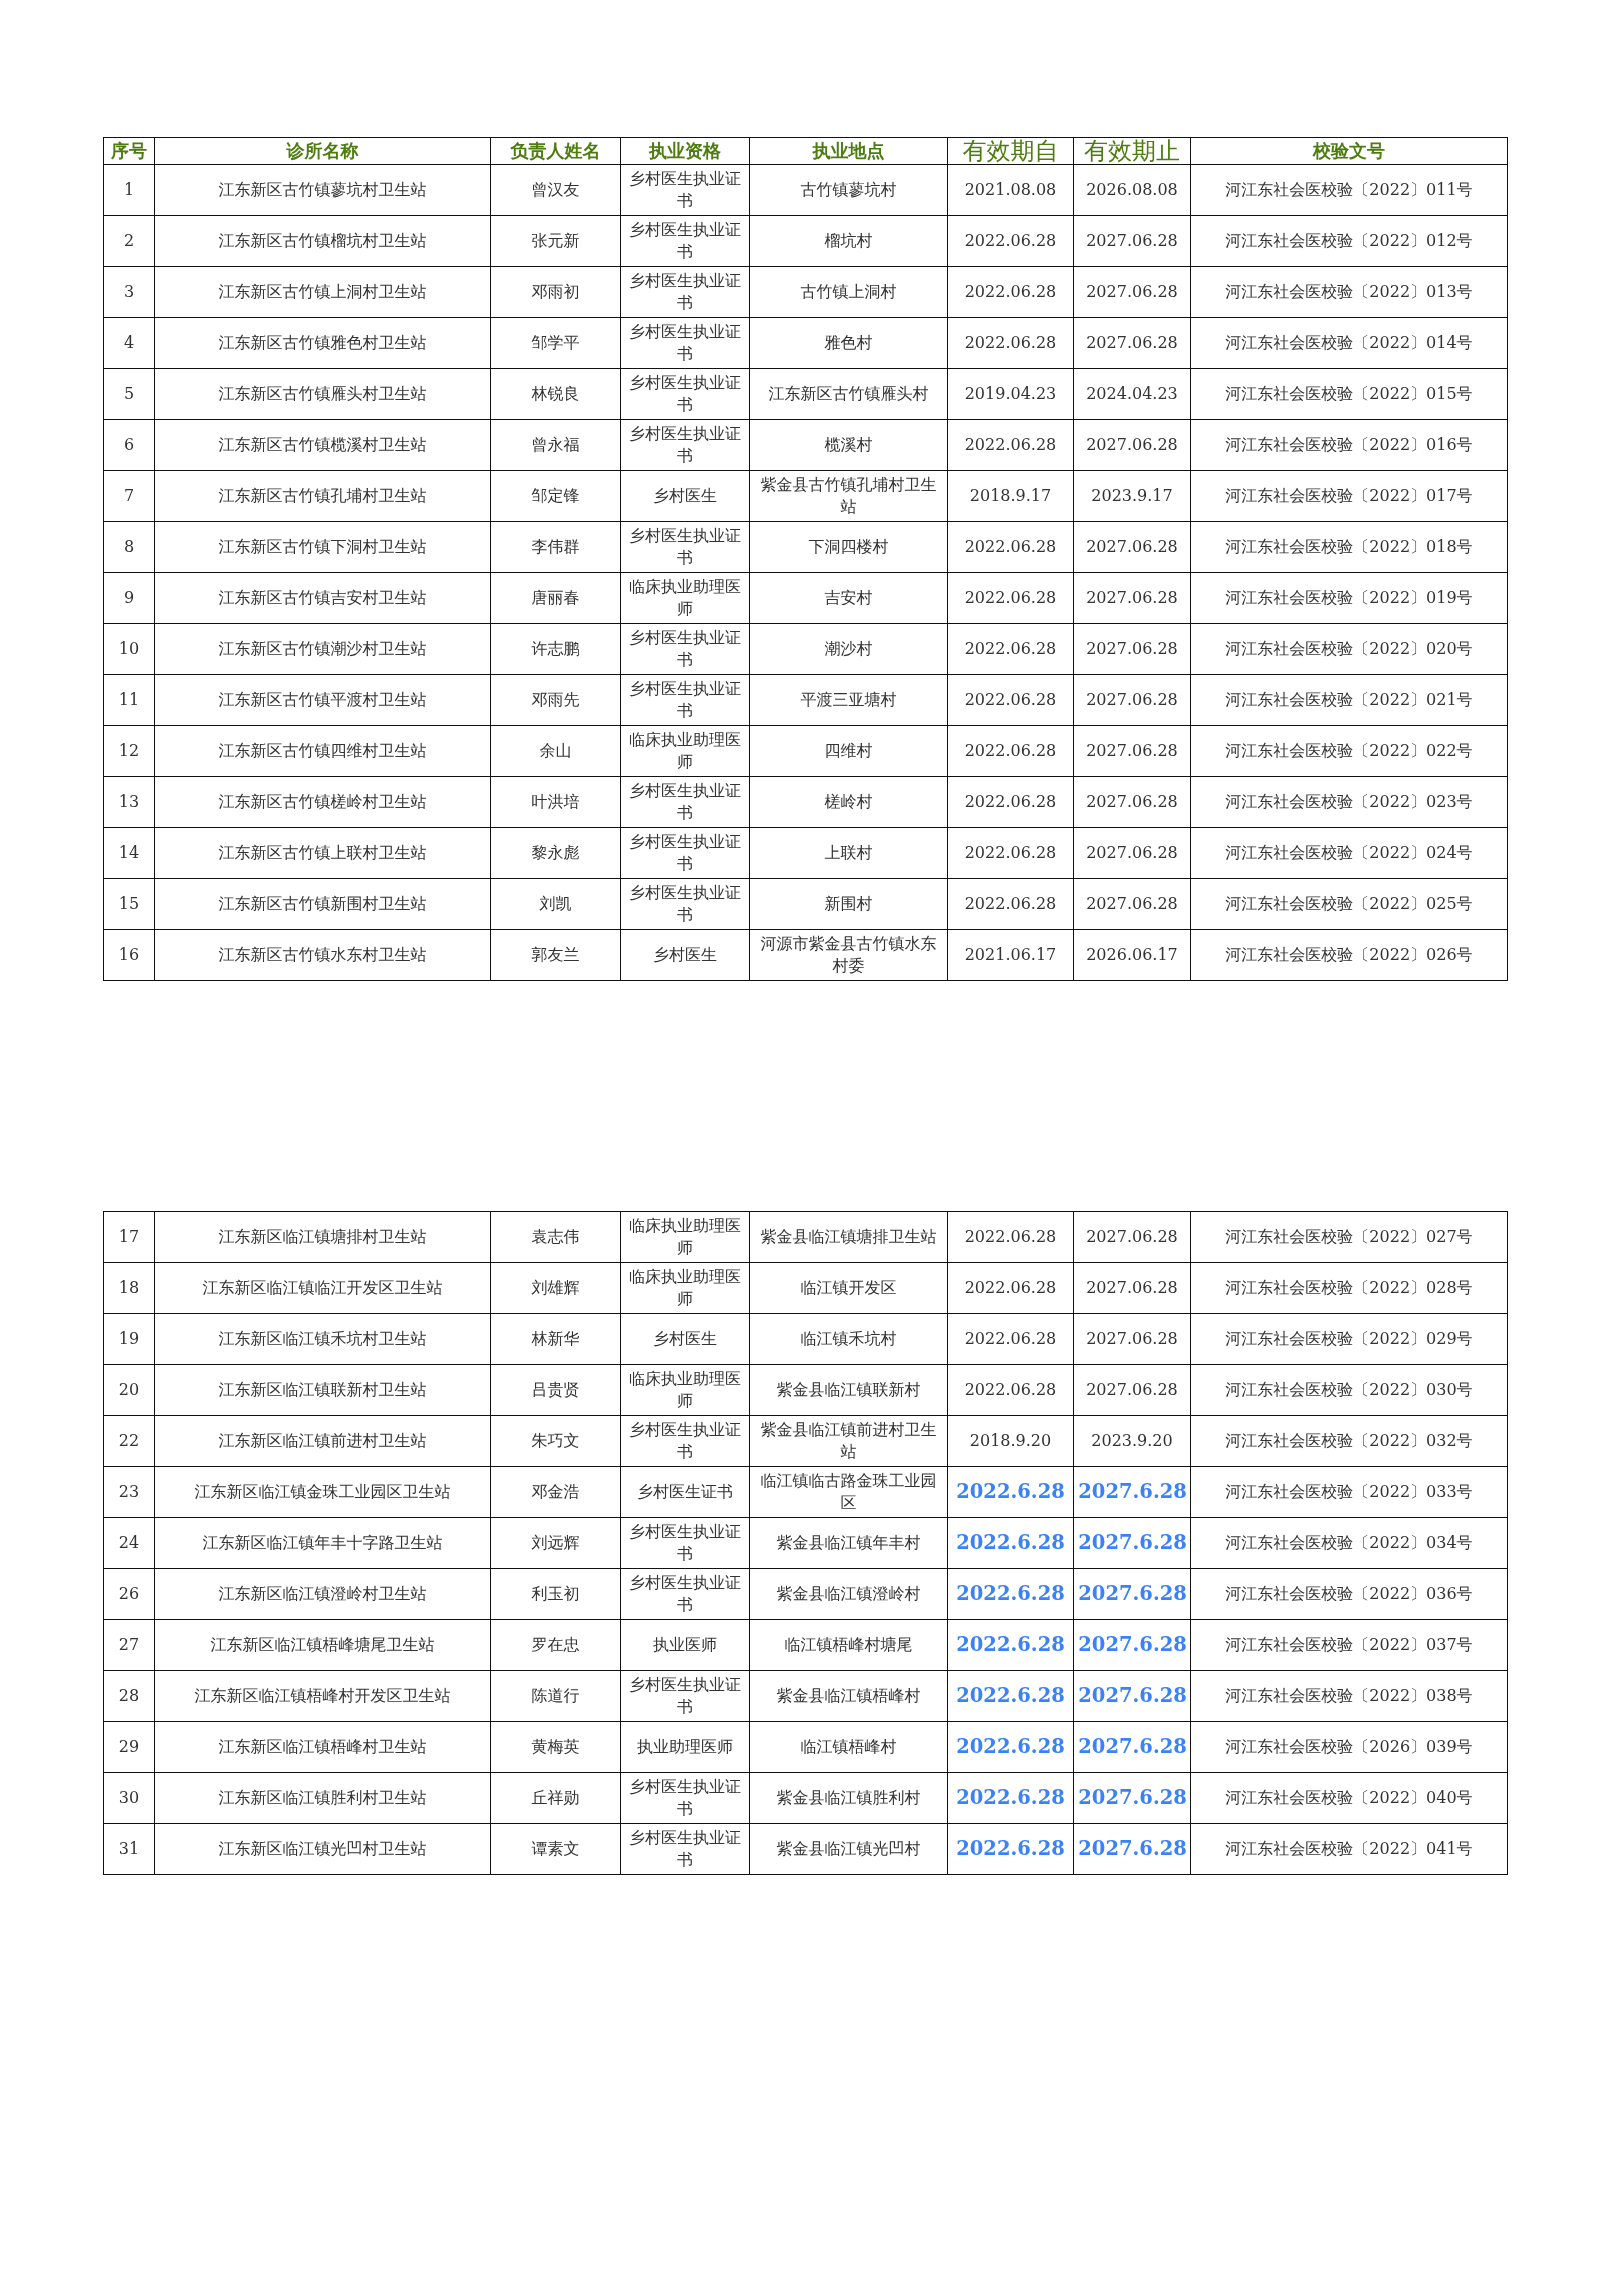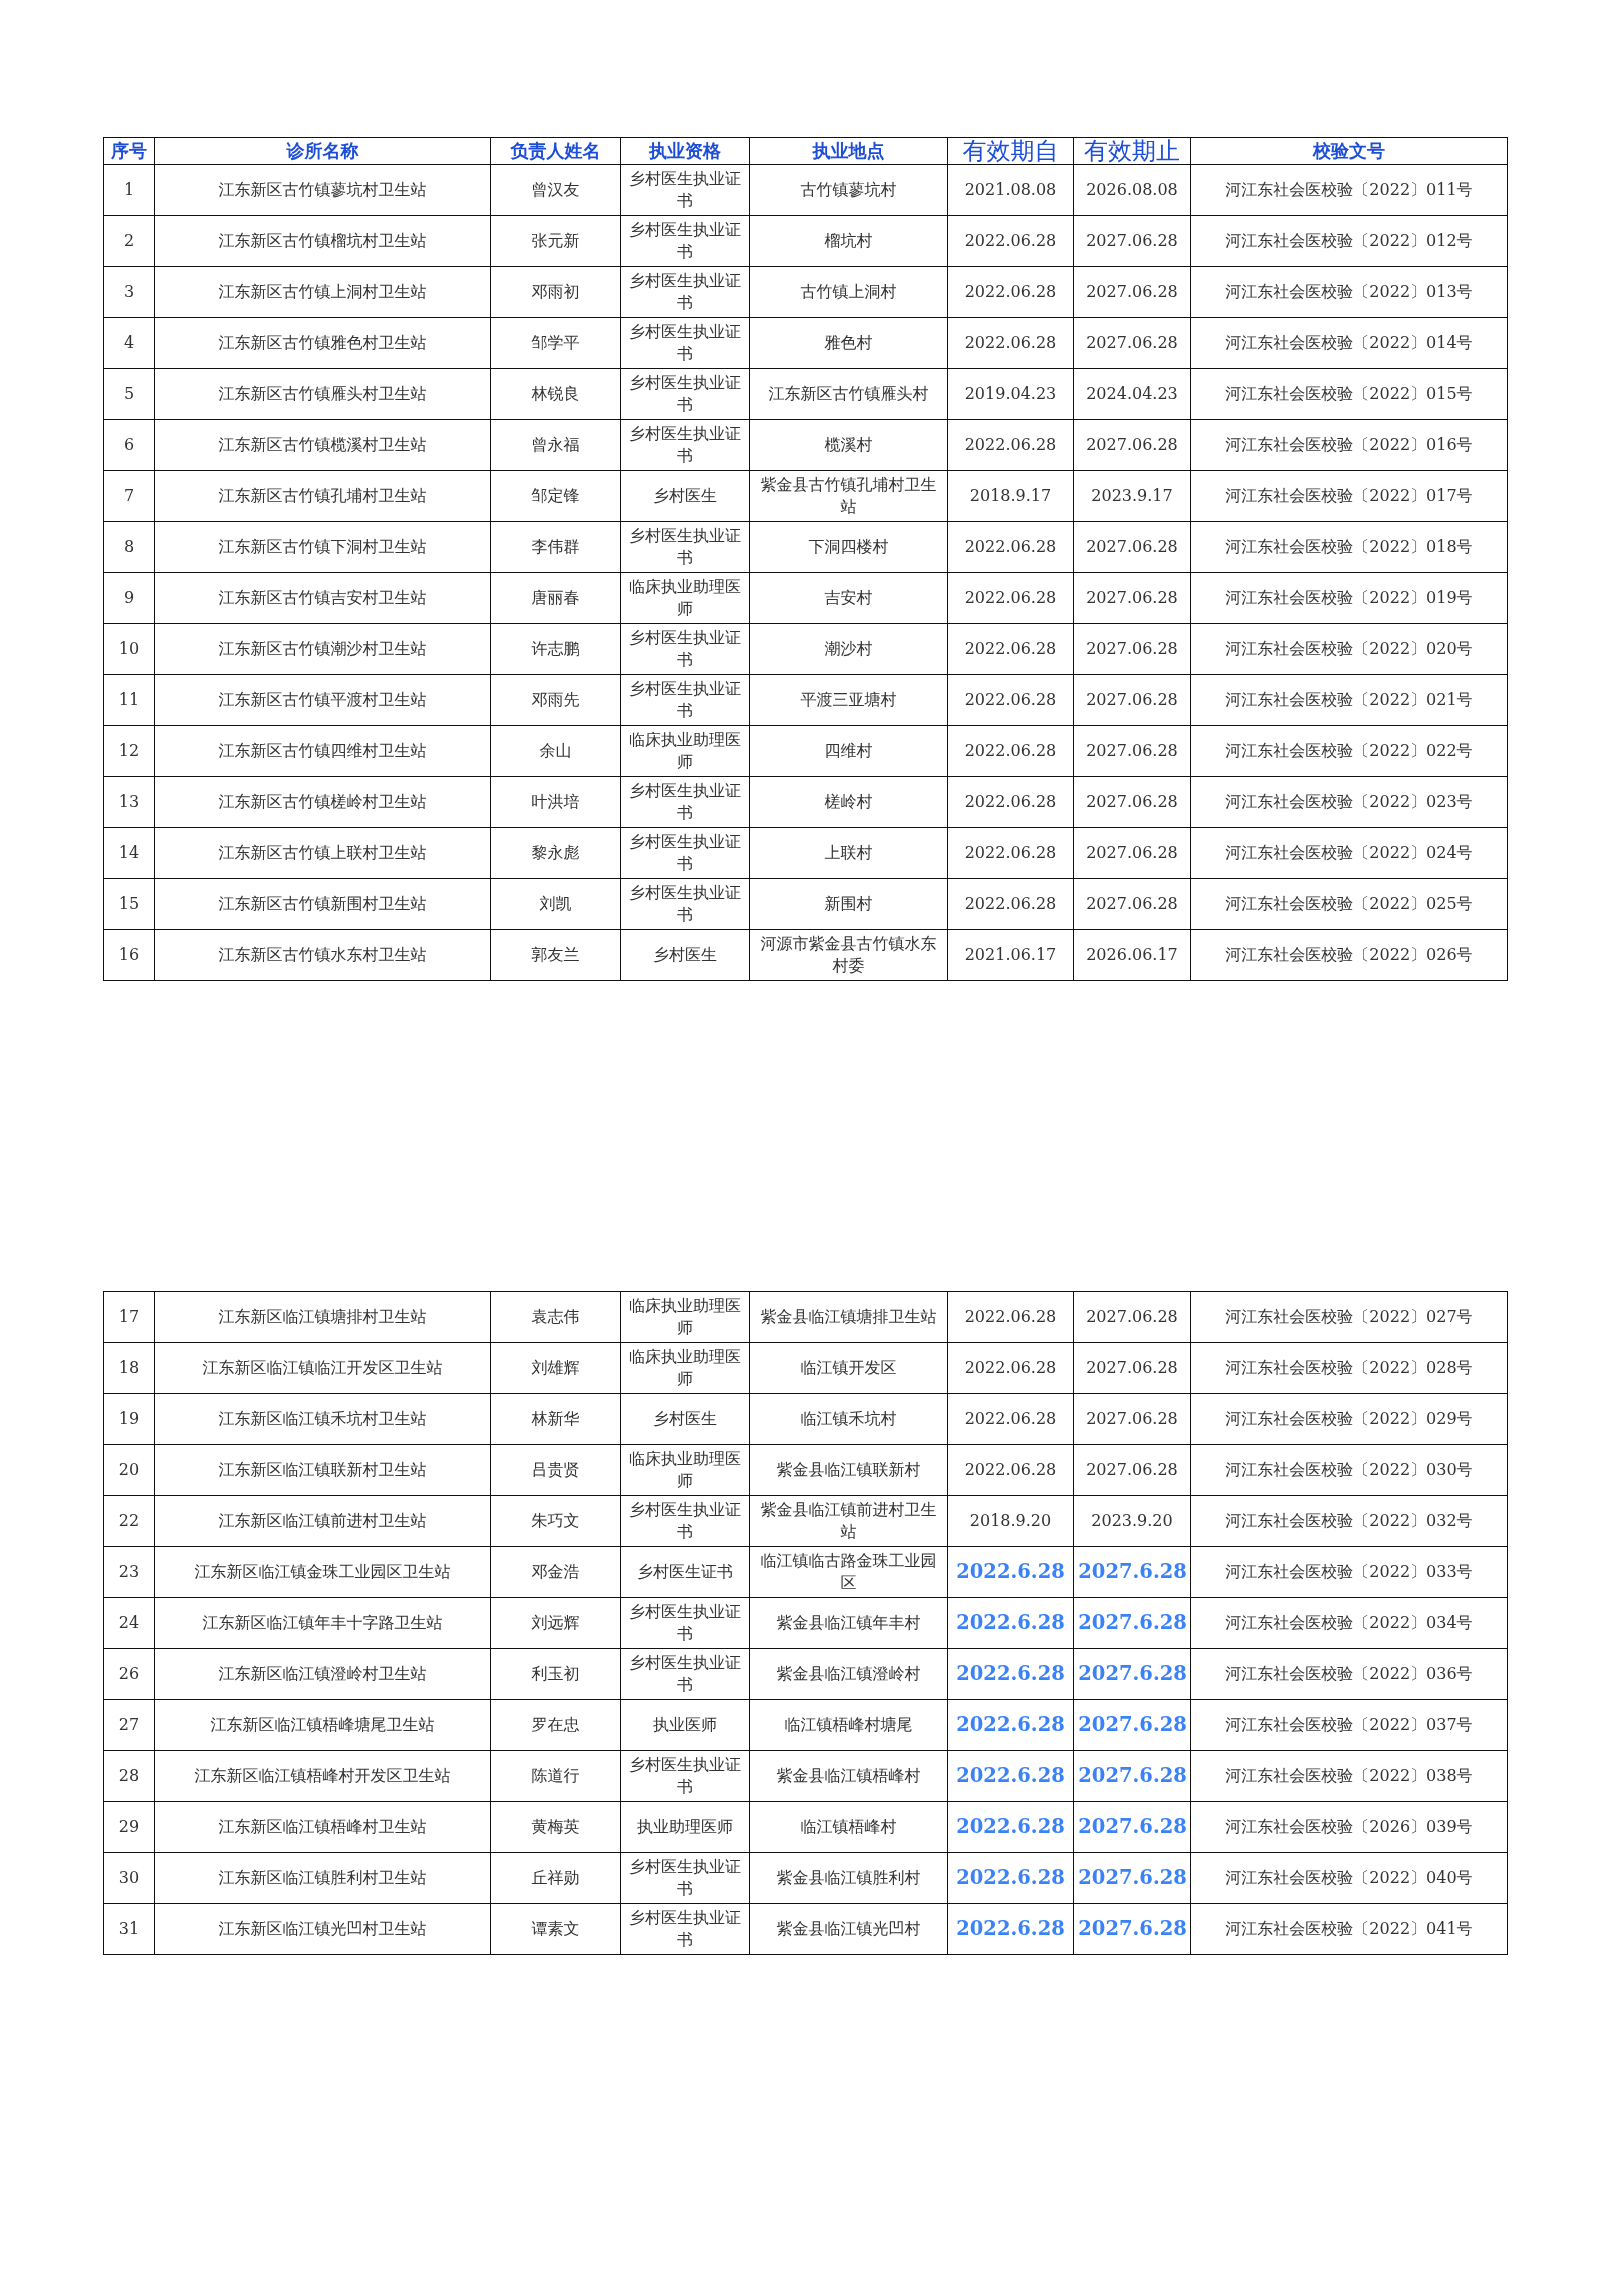--- a/index.html
+++ b/index.html
@@ -3,25 +3,25 @@
 <meta charset="utf-8">
 <style>
   html, body { margin: 0; padding: 0; background: #ffffff; }
   body { width: 1624px; height: 2295px; position: relative; overflow: hidden;
          font-family: "DejaVu Serif", "Liberation Serif", serif; color: #222; }
   table.roster { position: absolute; left: 103px; width: 1404px;
                  border-collapse: collapse; table-layout: fixed; }
   table.roster td, table.roster th { border: 1.8px solid #111; text-align: center;
                  vertical-align: middle; padding: 0 4.3px; overflow: hidden; }
   table.roster th { height: 26px; font-family: "DejaVu Sans", "Liberation Sans", sans-serif;
-                 font-weight: bold; font-size: 18px; color: #1d4ed8; line-height: 1; }
+                 font-weight: bold; font-size: 18px; color: #4d7c0f; line-height: 1; }
   table.roster th.light { font-weight: normal; font-family: "DejaVu Serif", serif; font-size: 24px; }
   table.roster td { height: 50px; font-size: 16px; line-height: 22.4px; color: #333; }
   #t1 { top: 137px; }
-  #t2 { top: 1291px; }
+  #t2 { top: 1211px; }
   td.date { font-size: 16.6px; letter-spacing: 0px; }
   td.date.big { font-size: 19.5px; font-weight: bold; color: #3b82f6; }
   td.num { font-size: 16px; }
   td.doc { font-size: 16px; white-space: nowrap; }
 </style>
 </head>
 <body>
 
 <table class="roster" id="t1">
   <colgroup>

